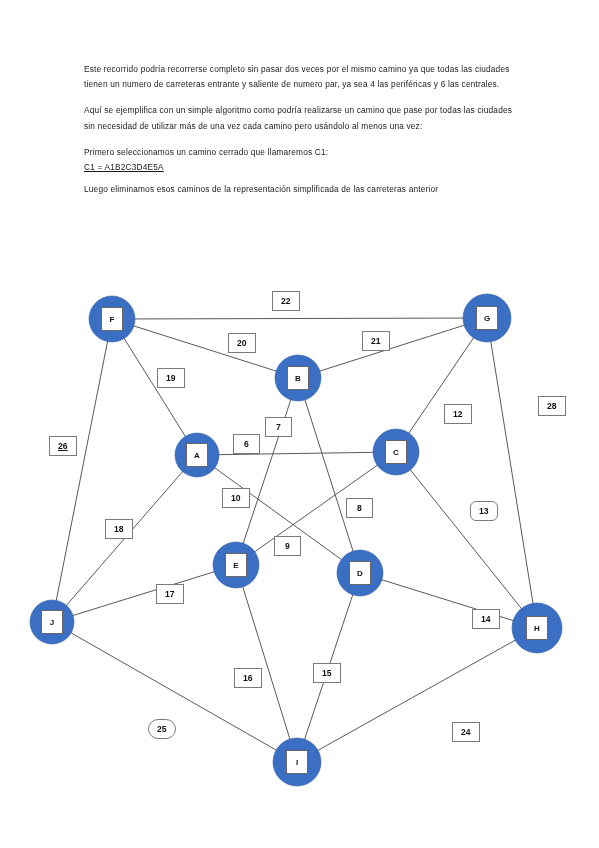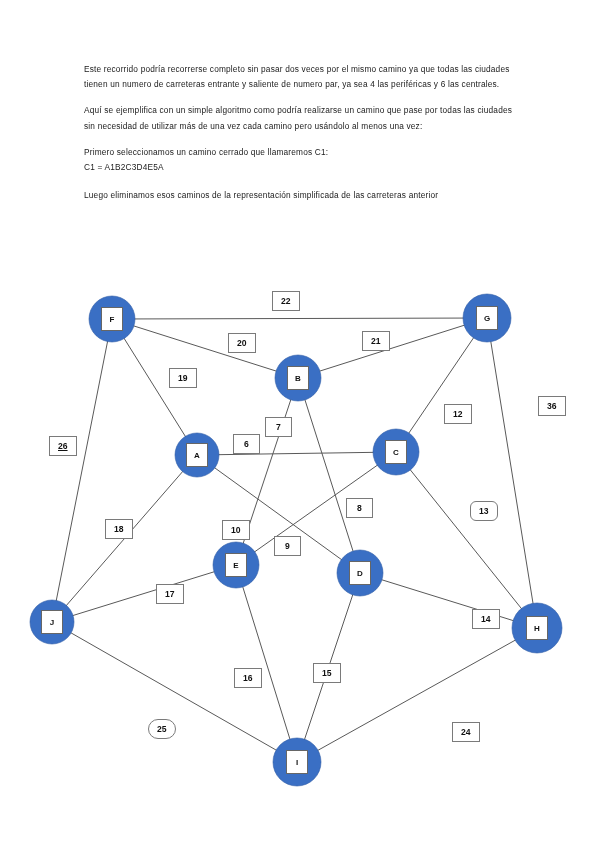--- a/index.html
+++ b/index.html
@@ -32,21 +32,22 @@
     line-height: 15.2px;
     color: #1a1a1a;
     margin: 0 0 11px 0;
     text-align: left;
     letter-spacing: 0.18px;
   }
   .para.tight {
     margin-bottom: 0;
   }
   .para.tight2 {
-    margin-bottom: 13px;
+    margin-bottom: 7px;
+    text-decoration: underline;
   }
 
   
   #graph {
     position: absolute;
     left: 0;
     top: 0;
     width: 599px;
     height: 848px;
   }
@@ -160,32 +161,32 @@
         <div class="node-label" style="left: 349px; top: 561px;">D</div>
         <div class="node-label" style="left: 41px; top: 610px;">J</div>
         <div class="node-label" style="left: 526px; top: 616px;">H</div>
         <div class="node-label" style="left: 286px; top: 750px;">I</div>
       </div>
     <div id="edge-labels">
         <div class="edge-label" style="left: 233px; top: 434px;">6</div>
         <div class="edge-label" style="left: 265px; top: 417px;">7</div>
         <div class="edge-label" style="left: 346px; top: 498px;">8</div>
         <div class="edge-label" style="left: 274px; top: 536px;">9</div>
-        <div class="edge-label" style="left: 222px; top: 488px; margin-top: 32px;">10</div>
+        <div class="edge-label" style="left: 222px; top: 488px;">10</div>
         <div class="edge-label" style="left: 444px; top: 404px;">12</div>
         <div class="edge-label" style="left: 470px; top: 501px; border-radius: 6px;">13</div>
         <div class="edge-label" style="left: 428px; top: 609px; margin-left: 44px;">14</div>
         <div class="edge-label" style="left: 313px; top: 663px;">15</div>
         <div class="edge-label" style="left: 234px; top: 668px;">16</div>
         <div class="edge-label" style="left: 156px; top: 584px;">17</div>
         <div class="edge-label" style="left: 105px; top: 519px;">18</div>
-        <div class="edge-label" style="left: 169px; top: 368px;">19</div>
+        <div class="edge-label" style="left: 157px; top: 368px;">19</div>
         <div class="edge-label" style="left: 228px; top: 333px;">20</div>
         <div class="edge-label" style="left: 362px; top: 331px;">21</div>
         <div class="edge-label" style="left: 272px; top: 291px;">22</div>
-        <div class="edge-label" style="left: 538px; top: 396px;">36</div>
+        <div class="edge-label" style="left: 538px; top: 396px;">28</div>
         <div class="edge-label" style="left: 452px; top: 722px;">24</div>
         <div class="edge-label" style="left: 148px; top: 719px; border-radius: 10px;">25</div>
         <div class="edge-label" style="left: 49px; top: 436px; text-decoration: underline;">26</div>
       </div>
   </div>
 
 </div>
 
 </body></html>

